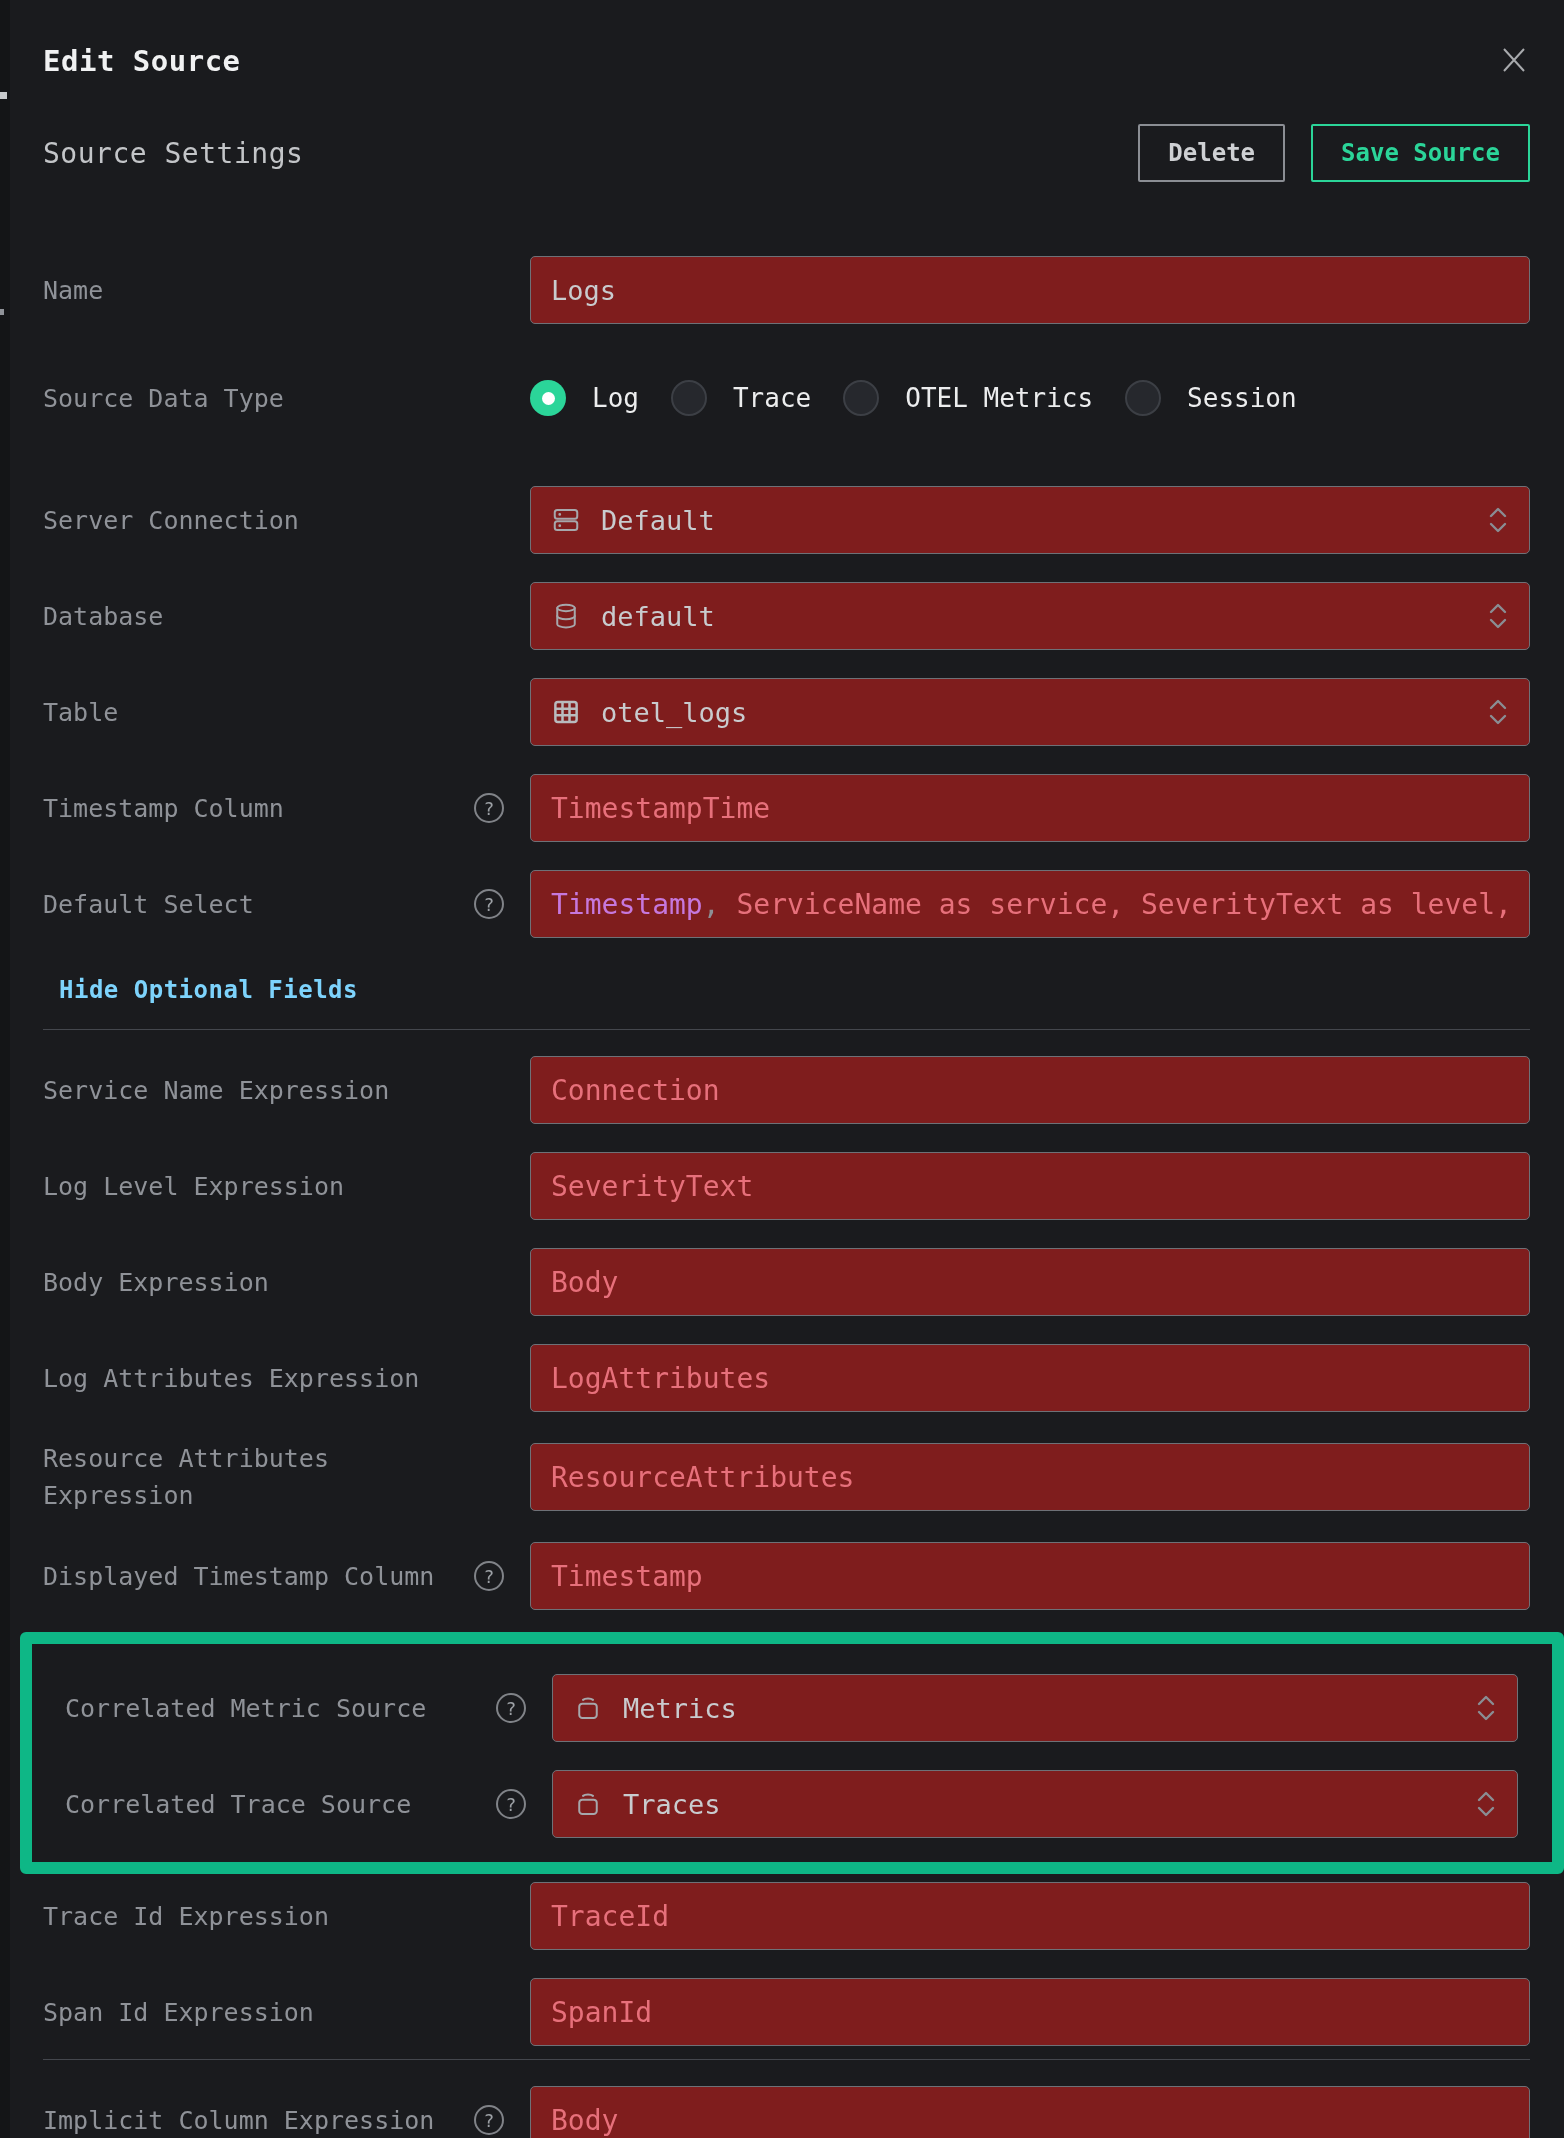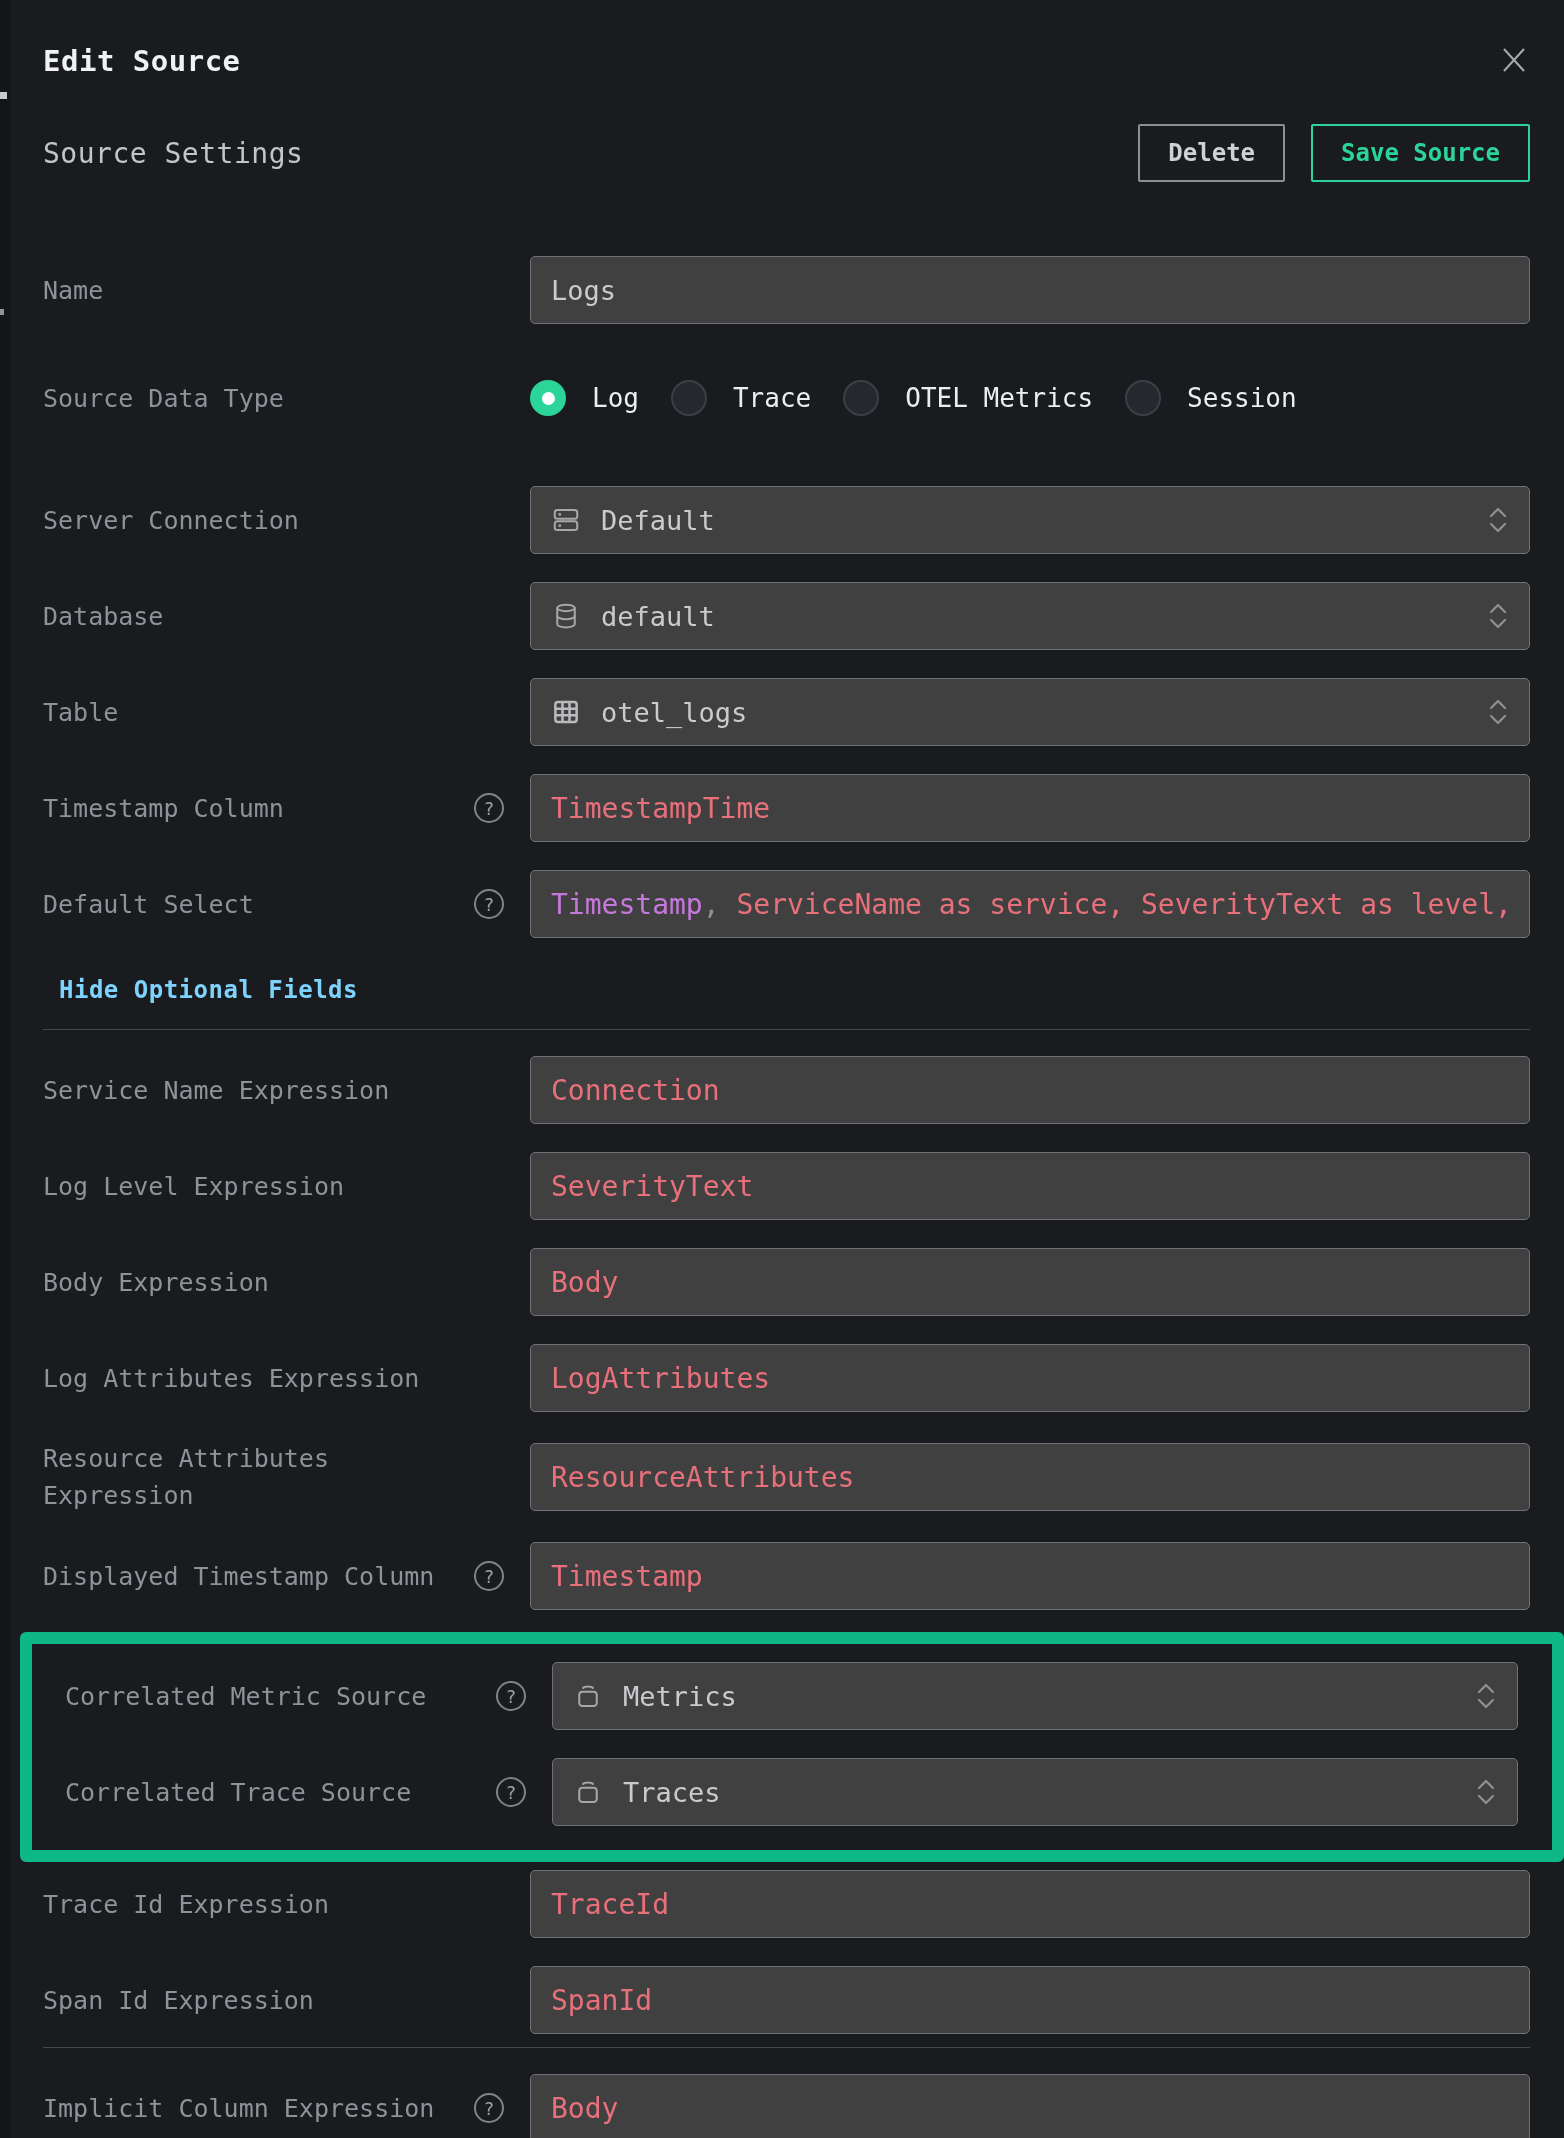--- a/index.html
+++ b/index.html
@@ -36,21 +36,21 @@
   .row-server{margin-top:68px;}
   .label-col{width:487px;flex:none;display:flex;align-items:center;}
   .field-label{font-size:25px;color:#8f9298;line-height:37px;max-width:440px;}
   .help-icon{
     margin-left:auto;margin-right:26px;flex:none;
     width:30px;height:30px;border:2px solid #808388;border-radius:50%;
     color:#9ca0a5;font-size:18px;line-height:28px;text-align:center;box-sizing:border-box;cursor:pointer;
   }
   .input-col{flex:1;min-width:0;}
   .input-box{
-    height:68px;border:1px solid #6e7177;border-radius:5px;background:#404040;
+    height:68px;border:1px solid #6e7177;border-radius:5px;background:#7f1d1d;
     display:flex;align-items:center;padding:0 20px;font-size:27px;color:#c9cbce;
     box-sizing:border-box;overflow:hidden;white-space:pre;cursor:text;
   }
   .select-box{cursor:pointer;}
   .input-box .box-icon{flex:none;margin-right:20px;display:flex;align-items:center;}
   .chevrons{margin-left:auto;flex:none;display:flex;align-items:center;}
   .code{color:#e7707b;font-size:28px;}
   .token-purple{color:#c678dd;}
   .token-dim{color:#8d9095;}
   .token-red{color:#e7707b;}
@@ -64,21 +64,21 @@
   .optional-toggle{margin-top:38px;padding-left:26px;font-size:24px;font-weight:bold;color:#7dd3fc;letter-spacing:0.5px;cursor:pointer;}
   .divider{margin-top:25px;margin-left:10px;border:none;border-top:1px solid #44474d;height:0;}
   .divider2{margin-top:13px;}
   .row-after-divider{margin-top:26px;}
   
   .highlight-box{
     margin-top:22px;margin-left:-13px;margin-right:-34px;
     border:12px solid #0eb786;border-radius:6px;
     padding:18px 34px 24px 23px;
   }
-  .highlight-box .field-row{margin-top:0;}
+  .highlight-box .field-row{margin-top:12px;}
   .highlight-box .field-row + .field-row{margin-top:28px;}
   .row-traceid{margin-top:8px;}
   svg{display:block;}
 </style>
 </head>
 <body>
 
 <div class="left-strip">
   <div class="tick1"></div>
   <div class="tick2"></div>

